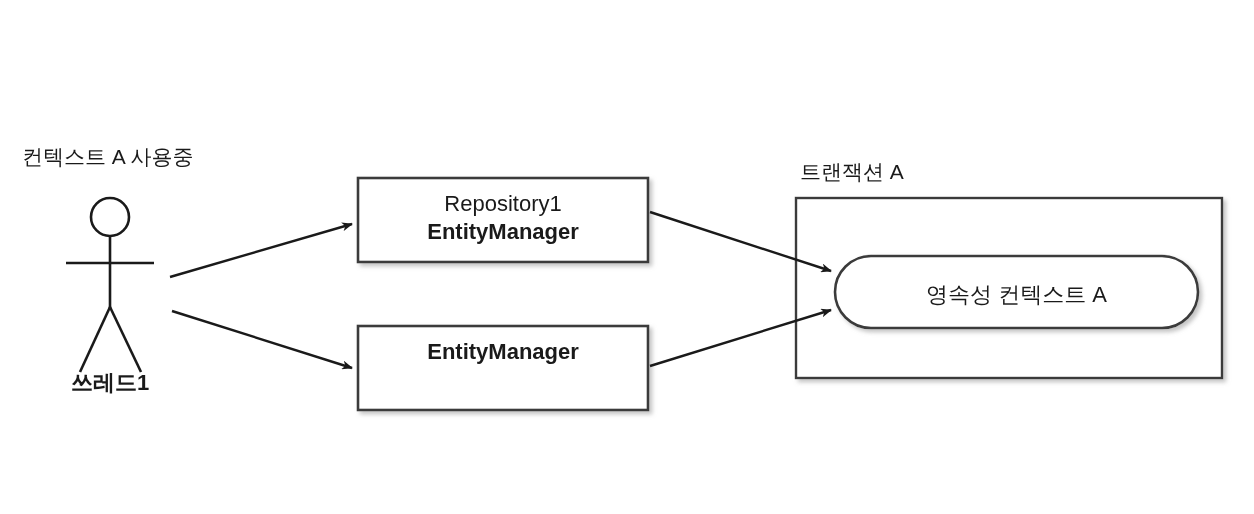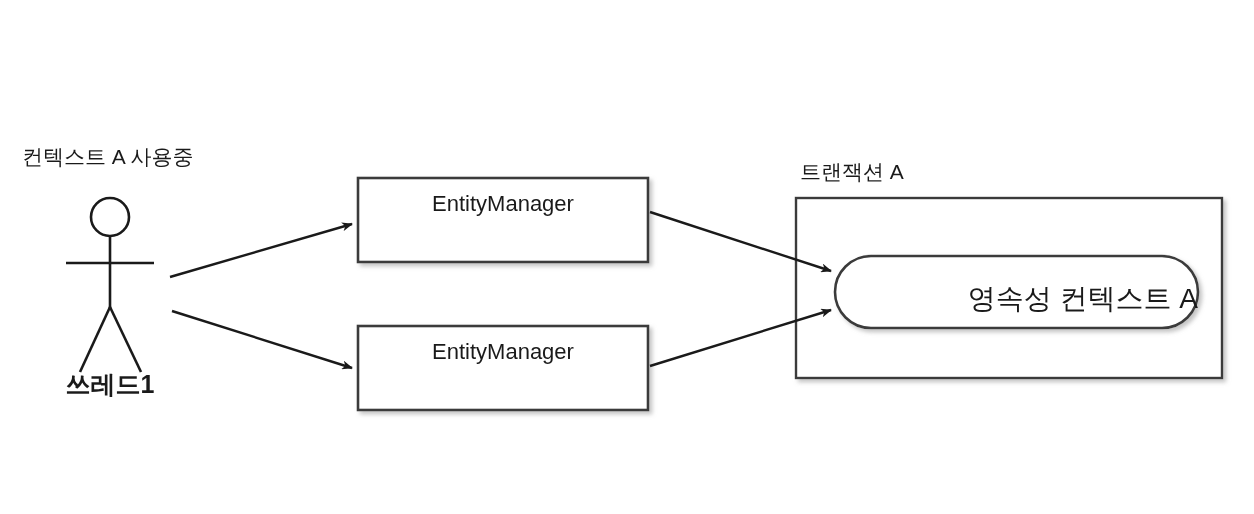--- a/index.html
+++ b/index.html
@@ -54,44 +54,44 @@
     position: absolute;
     color: #1a1a1a;
     white-space: nowrap;
     line-height: 1.15;
   }
   .lbl-caption {
     font-size: 21px;
     font-weight: 400;
   }
   .lbl-actor {
-    font-size: 25px;
+    font-size: 22px;
     font-weight: 700;
     text-align: center;
   }
   .box-text {
     position: absolute;
     text-align: center;
     color: #1a1a1a;
     line-height: 1.25;
   }
   .box-title {
     font-size: 22px;
     font-weight: 400;
     display: block;
   }
   .box-sub {
     font-size: 22px;
-    font-weight: 400;
+    font-weight: 700;
     display: block;
   }
   .pill-text {
     position: absolute;
-    text-align: right;
-    font-size: 28px;
+    text-align: center;
+    font-size: 22px;
     font-weight: 400;
     color: #1a1a1a;
   }
 </style>
 </head>
 <body>
 
 <div id="canvas">
 
   <svg id="diagram-svg" viewBox="0 0 1254 514">
@@ -127,20 +127,21 @@
     <line x1="650" y1="212" x2="831" y2="271" class="connector" marker-end="url(#arrowhead)"></line>
 
     <line x1="650" y1="366" x2="831" y2="310" class="connector" marker-end="url(#arrowhead)"></line>
   </svg>
 
   <div class="lbl lbl-caption" style="left:22px; top:145px;">컨텍스트 A 사용중</div>
 
   <div class="lbl lbl-actor" style="left:40px; top:370px; width:140px;">쓰레드1</div>
 
   <div class="box-text" style="left:358px; top:190px; width:290px;">
+    <span class="box-title">Repository1</span>
     <span class="box-sub">EntityManager</span>
   </div>
 
   <div class="box-text" style="left:358px; top:338px; width:290px;">
     <span class="box-sub">EntityManager</span>
   </div>
 
   <div class="lbl lbl-caption" style="left:800px; top:160px;">트랜잭션 A</div>
 
   <div class="pill-text" style="left:835px; top:280px; width:363px;">영속성 컨텍스트 A</div>

